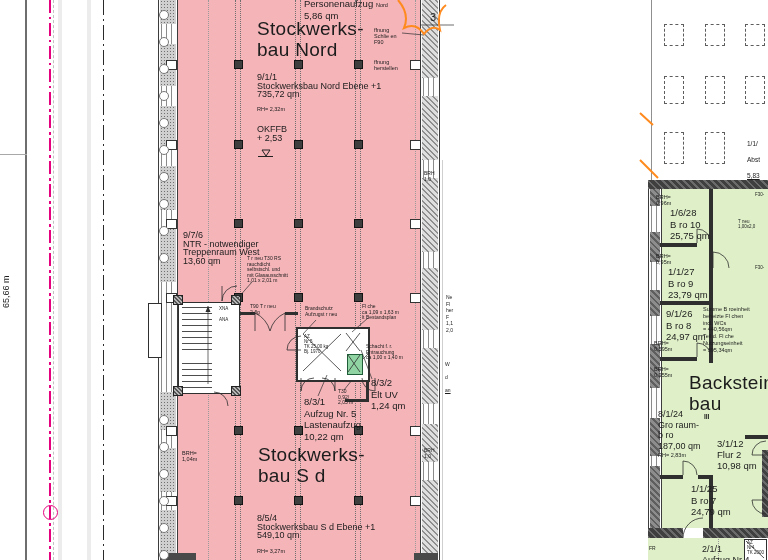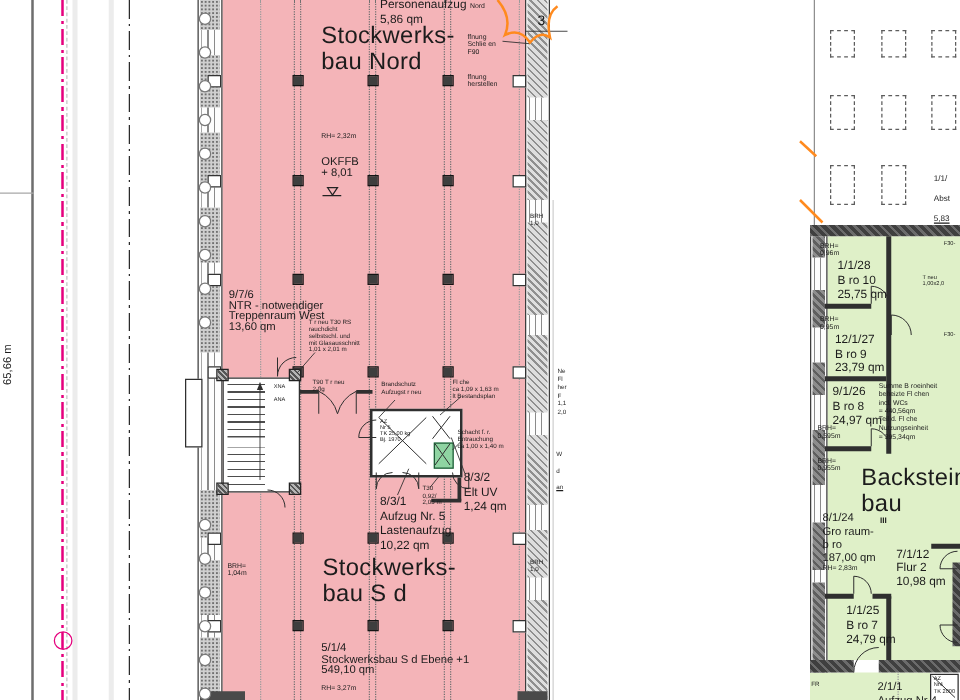--- a/index.html
+++ b/index.html
@@ -202,23 +202,26 @@
       <path d="M640,113 L653,125 M640,160 L658,178"></path>
     </g>
     <path d="M262,150 l4,6 l4,-6 z" fill="none" stroke="#222" stroke-width="1"></path>
   </svg>
   <div class="datumline" style="left:258px;top:156px"></div>
 
   <div class="txt t95" style="left:304px;top:-2px">Personenaufzug
 5,86 qm</div>
   <div class="txt t19" style="left:257px;top:18px">Stockwerks-
 bau Nord</div>
+  <div class="txt t9t" style="left:257px;top:73px">9/1/1
+Stockwerksbau Nord Ebene +1
+735,72 qm</div>
   <div class="txt t55" style="left:257px;top:106px">RH= 2,32m</div>
   <div class="txt t9t" style="left:257px;top:125px">OKFFB
-+ 8,01</div>
++ 2,53</div>
   <div class="txt t9t" style="left:183px;top:231px">9/7/6
 NTR - notwendiger
 Treppenraum West
 13,60 qm</div>
   <div class="txt t5" style="left:247px;top:256px">T r neu T30 RS
 rauchdicht
 selbstschl. und
 mit Glasausschnitt
 1,01 x 2,01 m</div>
   <div class="txt t5" style="left:250px;top:304px">T90 T r neu
@@ -242,21 +245,21 @@
 1,24 qm</div>
   <div class="txt t5" style="left:338px;top:389px">T30
 0,92/
 2,05 m</div>
   <div class="txt t95" style="left:304px;top:396px">8/3/1
 Aufzug Nr. 5
 Lastenaufzug
 10,22 qm</div>
   <div class="txt t19" style="left:258px;top:444px">Stockwerks-
 bau S d</div>
-  <div class="txt t9t" style="left:257px;top:514px">5/1/4
+  <div class="txt t9t" style="left:257px;top:514px">8/5/4
 Stockwerksbau S d Ebene +1
 549,10 qm</div>
   <div class="txt t55" style="left:257px;top:548px">RH= 3,27m</div>
   <div class="txt t5" style="left:424px;top:171px">BRH
 1,0</div>
   <div class="txt t55" style="left:182px;top:450px">BRH=
 1,04m</div>
   <div class="txt t5" style="left:424px;top:448px">BRH
 1,0</div>
   <div class="txt t55" style="left:376px;top:2px">Nord</div>
@@ -280,26 +283,26 @@
   </div>
 
   <div class="txt t65" style="left:747px;top:132px;width:21px;overflow:hidden">
     <span>1/1/</span><br>
     <span>Abst</span><br>
     <span class="u">5,83</span>
   </div>
 
   <div class="txt t55" style="left:656px;top:194px">BRH=
 0,96m</div>
-  <div class="txt t95" style="left:670px;top:207px">1/1/28
+  <div class="txt t95" style="left:670px;top:207px">1/6/28
 B ro 10
 25,75 qm</div>
   <div class="txt t55" style="left:656px;top:253px">BRH=
 0,95m</div>
-  <div class="txt t95" style="left:668px;top:266px">12/1/27
+  <div class="txt t95" style="left:668px;top:266px">1/1/27
 B ro 9
 23,79 qm</div>
   <div class="txt t95" style="left:666px;top:308px">9/1/26
 B ro 8
 24,97 qm</div>
   <div class="txt t55" style="left:654px;top:340px">BRH=
 0,595m</div>
   <div class="txt t55" style="left:654px;top:366px">BRH=
 0,955m</div>
   <div class="txt t55" style="left:703px;top:306px;line-height:6.8px">Summe B roeinheit
@@ -310,24 +313,24 @@
 Nutzungseinheit
 = 395,34qm</div>
   <div class="txt t19" style="left:689px;top:372px">Backstein-
 bau</div>
   <div class="txt t9t" style="left:658px;top:409px;line-height:10.5px">8/1/24
 Gro raum-
 b ro
 187,00 qm</div>
   <div class="txt t55" style="left:658px;top:452px">RH= 2,83m</div>
   <div class="txt" style="left:704px;top:413px;font-size:6.5px;font-weight:bold">III</div>
-  <div class="txt t95" style="left:717px;top:438px;line-height:11px">7/1/12
+  <div class="txt t95" style="left:717px;top:438px;line-height:11px">3/1/12
 Flur 2
 10,98 qm</div>
-  <div class="txt t95" style="left:677px;top:483px">1/1/25
+  <div class="txt t95" style="left:691px;top:483px">1/1/25
 B ro 7
 24,79 qm</div>
   <div class="txt" style="left:702px;top:544px;font-size:9px;line-height:11px">2/1/1
 Aufzug Nr 4</div>
   <div class="txt t45" style="left:747px;top:540px">AZ
 Nr4
 TK 2000</div>
   <div class="txt t5" style="left:649px;top:546px">FR</div>
   <div class="txt t45" style="left:738px;top:219px">T neu
 1,00x2,0</div>

